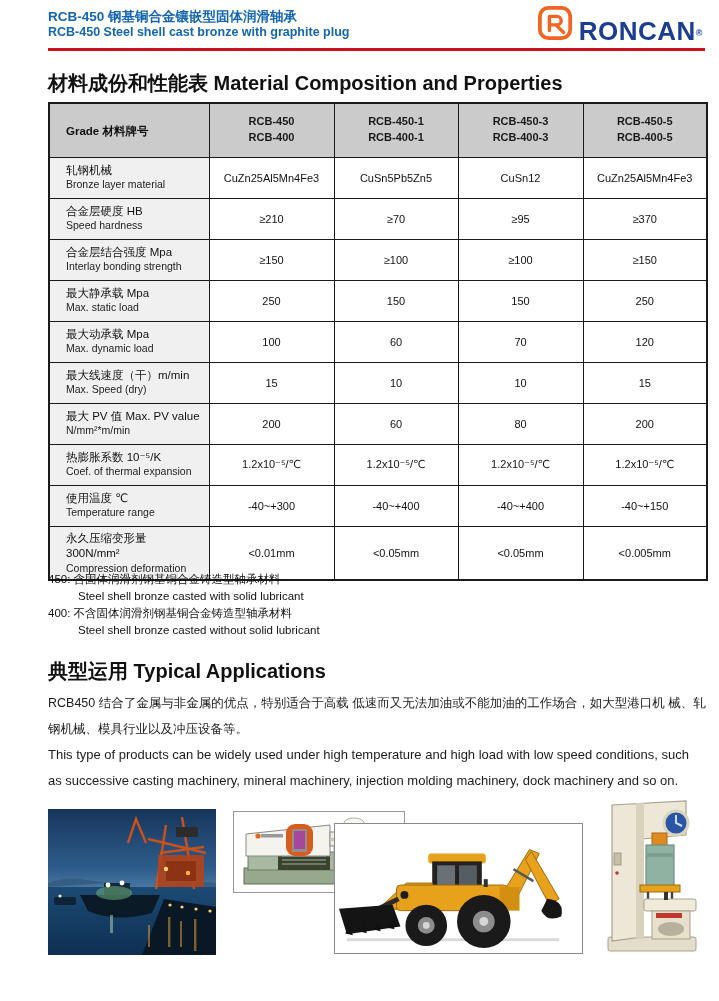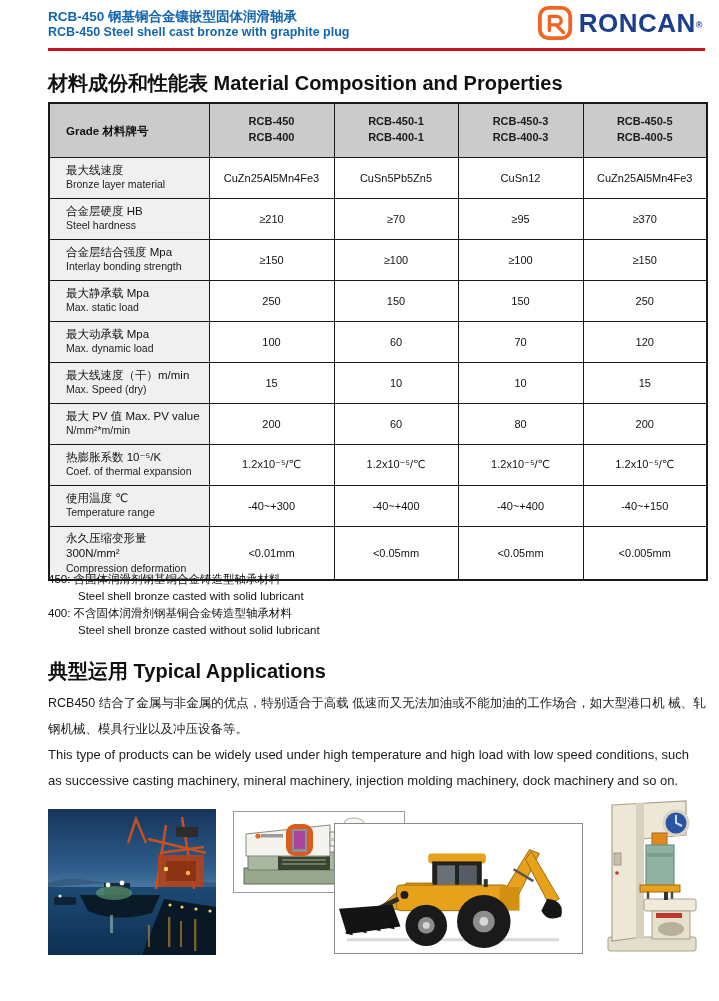--- a/index.html
+++ b/index.html
@@ -6,21 +6,21 @@
   html,body { background:#ffffff; }
   .page {
     position:relative; width:719px; height:1001px; background:#fff;
     font-family:"Liberation Sans","DejaVu Sans",sans-serif; color:#1a1a1a; overflow:hidden;
   }
   
   .hdr-title-zh { position:absolute; left:48px; top:8px; font-size:13.5px; font-weight:bold; color:#1566b0; }
   .hdr-title-en { position:absolute; left:48px; top:25px; font-size:12.5px; font-weight:bold; color:#1566b0; }
   .logo { position:absolute; right:16px; top:5px; display:flex; align-items:flex-start; }
   .logo-mark { width:38px; height:36px; }
-  .logo-text { font-size:26px; font-weight:bold; color:#1b3e91; letter-spacing:0.5px; line-height:36px; margin-left:4px; }
+  .logo-text { font-size:26px; font-weight:bold; color:#1b3e91; letter-spacing:0.5px; line-height:52px; margin-left:4px; }
   .logo-reg { font-size:9px; color:#1b3e91; vertical-align:top; position:relative; top:2px; }
   .red-rule { position:absolute; left:48px; top:48px; width:657px; height:3px; background:#cc1122; }
 
   
   .sec-title { position:absolute; left:48px; font-size:20px; font-weight:bold; color:#111; }
   .sec1-title { top:70px; }
   .sec2-title { top:658px; }
 
   
   table.props { position:absolute; left:48px; top:102px; width:658px; border-collapse:collapse; table-layout:fixed; }
@@ -96,32 +96,32 @@
             <div>RCB-450-3</div>
             <div>RCB-400-3</div>
           </td>
       <td class="col">
             <div>RCB-450-5</div>
             <div>RCB-400-5</div>
           </td>
     </tr>
     <tr>
       <td class="lbl">
-            <div class="zh">最大线速度</div>
+            <div class="zh">轧钢机械</div>
             <div class="en">Bronze layer material</div>
           </td>
       <td class="val">CuZn25Al5Mn4Fe3</td>
       <td class="val">CuSn5Pb5Zn5</td>
       <td class="val">CuSn12</td>
       <td class="val">CuZn25Al5Mn4Fe3</td>
     </tr>
     <tr>
       <td class="lbl">
             <div class="zh">合金层硬度 HB</div>
-            <div class="en">Steel hardness</div>
+            <div class="en">Speed hardness</div>
           </td>
       <td class="val">≥210</td>
       <td class="val">≥70</td>
       <td class="val">≥95</td>
       <td class="val">≥370</td>
     </tr>
     <tr>
       <td class="lbl">
             <div class="zh">合金层结合强度 Mpa</div>
             <div class="en">Interlay bonding strength</div>

